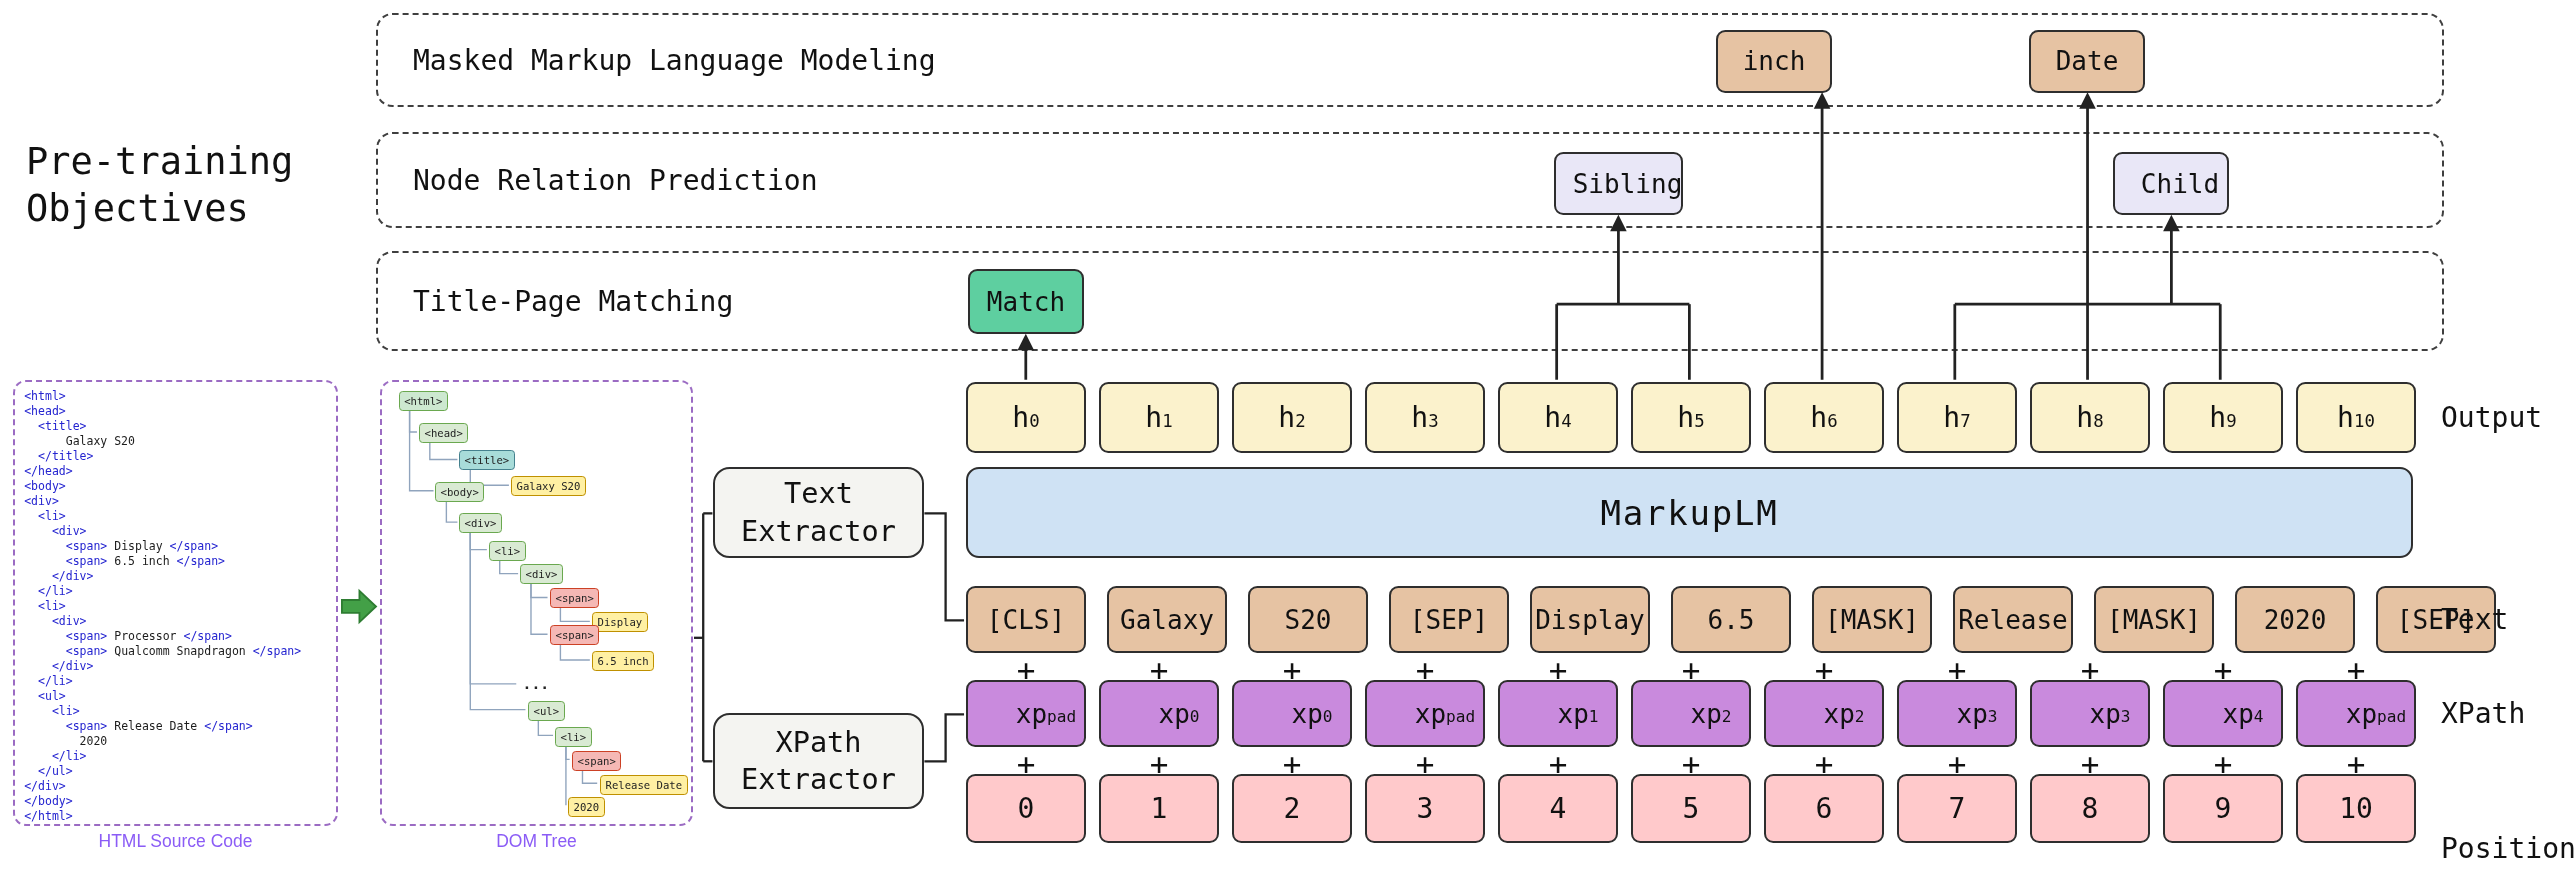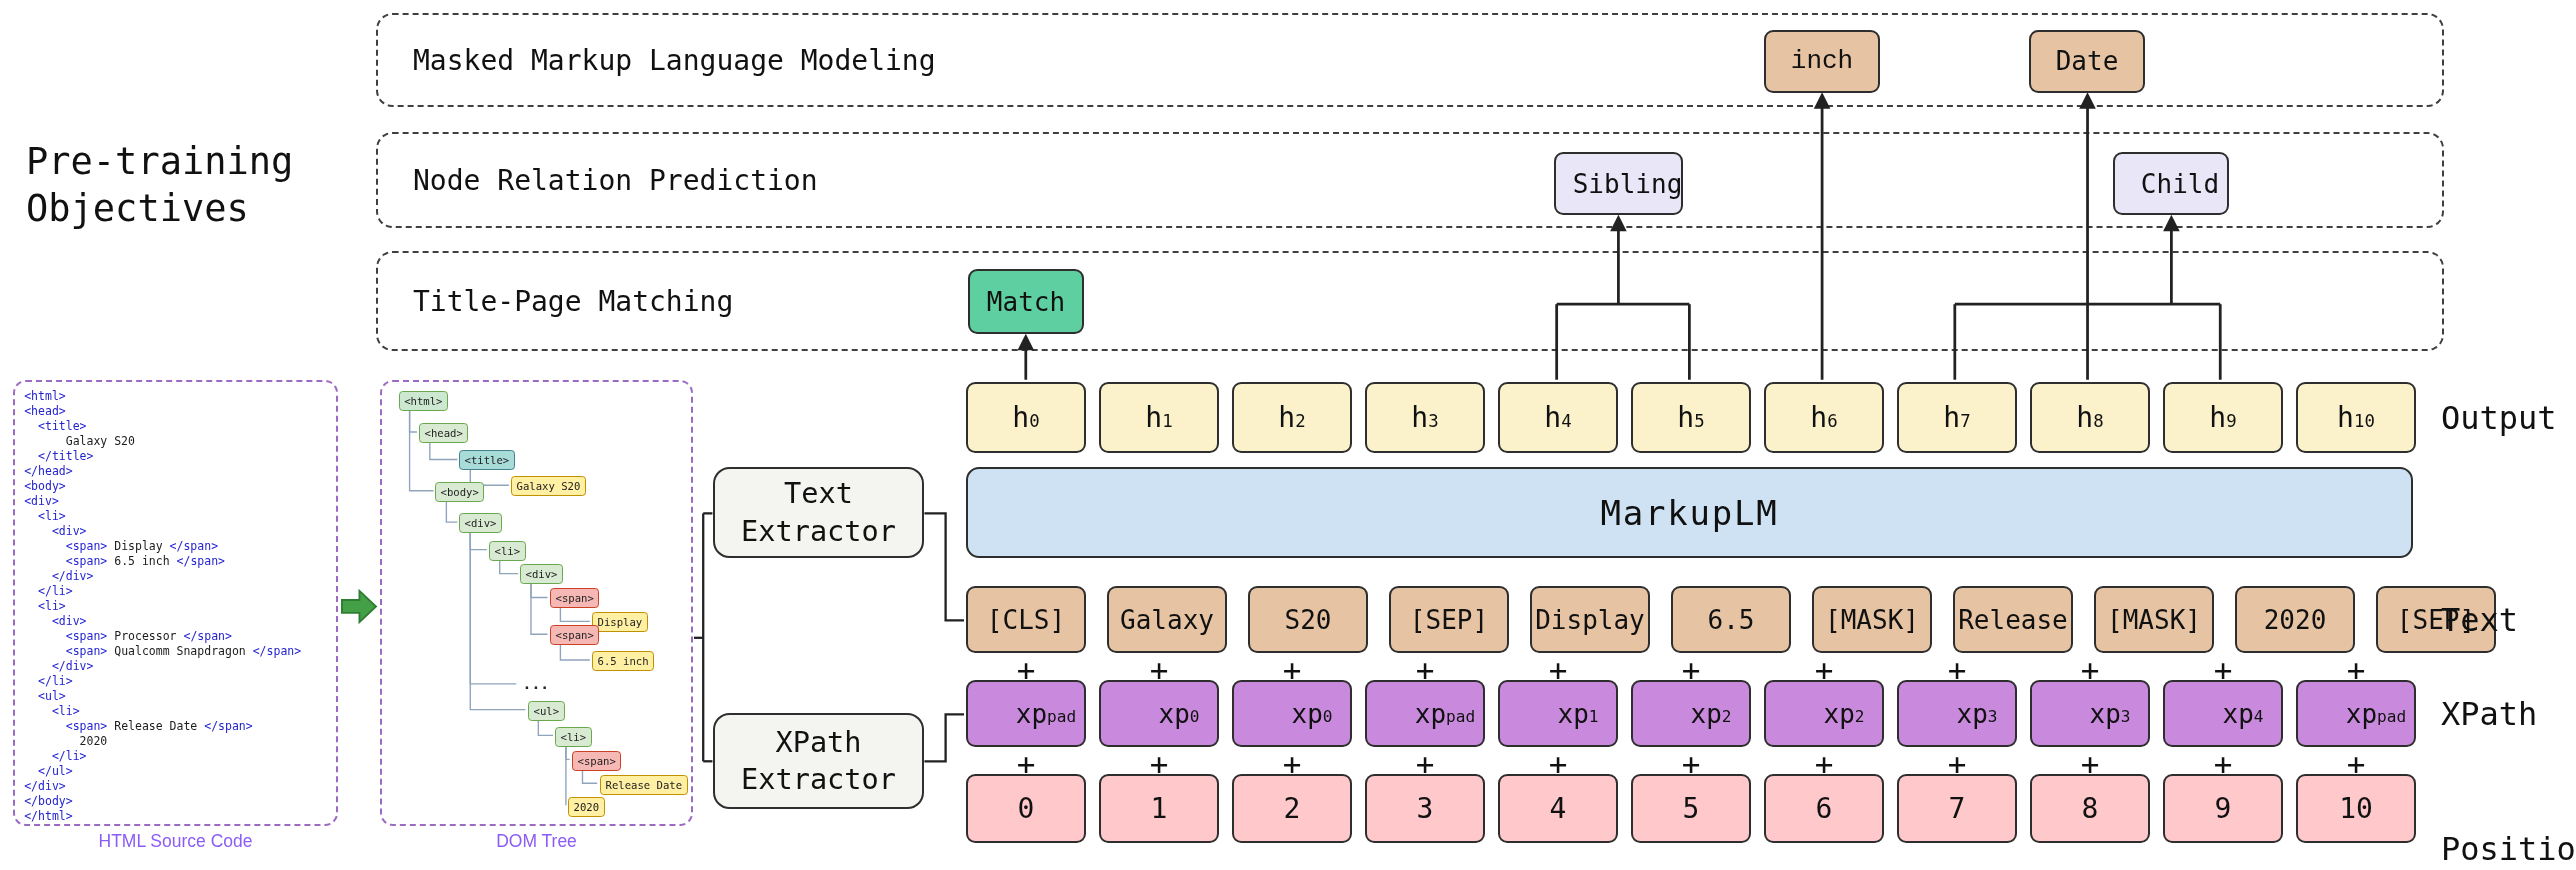--- a/index.html
+++ b/index.html
@@ -30,21 +30,21 @@
   }
 
   
   .chip {
     position: absolute; display: flex; align-items: center; justify-content: center;
     border: 2.8px solid var(--border-dark, #2e2e2e); border-radius: 9.2px; font-size: 26px;
   }
   .chip.tan      { background: var(--token-fill, #e6c3a3); }
   .chip.lavender { background: var(--relation-fill, #e9e7f7); padding-left: 18px; }
   .chip.green    { background: var(--match-fill, #5ecfa0); }
-  #chip-inch    { left: 1764px; top: 29.5px;  width: 116px; height: 63px; font-family: Liberation Mono, monospace; }
+  #chip-inch    { left: 1716px; top: 29.5px;  width: 116px; height: 63px; }
   #chip-date    { left: 2029px; top: 29.5px;  width: 116px; height: 63px; }
   #chip-sibling { left: 1554px; top: 152px; width: 129px; height: 63px; }
   #chip-child   { left: 2113px; top: 152px; width: 116px; height: 63px; }
   #chip-match   { left: 968px; top: 269px; width: 116px; height: 65px; }
 
   
   .grid-row {
     position: absolute; left: 966px; display: grid;
     grid-template-columns: repeat(11, 120px); column-gap: 13px;
   }
@@ -70,21 +70,21 @@
 
   
   #markuplm {
     position: absolute; left: 966px; top: 467px; width: 1447px; height: 91px;
     background: var(--model-fill, #cfe2f4); border: 2.8px solid var(--border-dark, #2e2e2e);
     border-radius: 13px; display: flex; align-items: center; justify-content: center;
     font-size: 34px; letter-spacing: 1.8px;
   }
 
   
-  .row-label { position: absolute; left: 2441px; display: flex; align-items: center; font-size: 32px; }
+  .row-label { position: absolute; left: 2441px; display: flex; align-items: center; font-size: 28px; }
   #label-output   { top: 382px; height: 71px; }
   #label-text     { top: 586px; height: 67px; }
   #label-xpath    { top: 680px; height: 67px; }
   #label-position { top: 814px; height: 69px; }
 
   
   .extractor {
     position: absolute; left: 713px; width: 211px;
     background: #f4f4f1; border: 2.8px solid var(--border-dark, #2e2e2e); border-radius: 16.6px;
     display: flex; flex-direction: column; align-items: center; justify-content: center;

